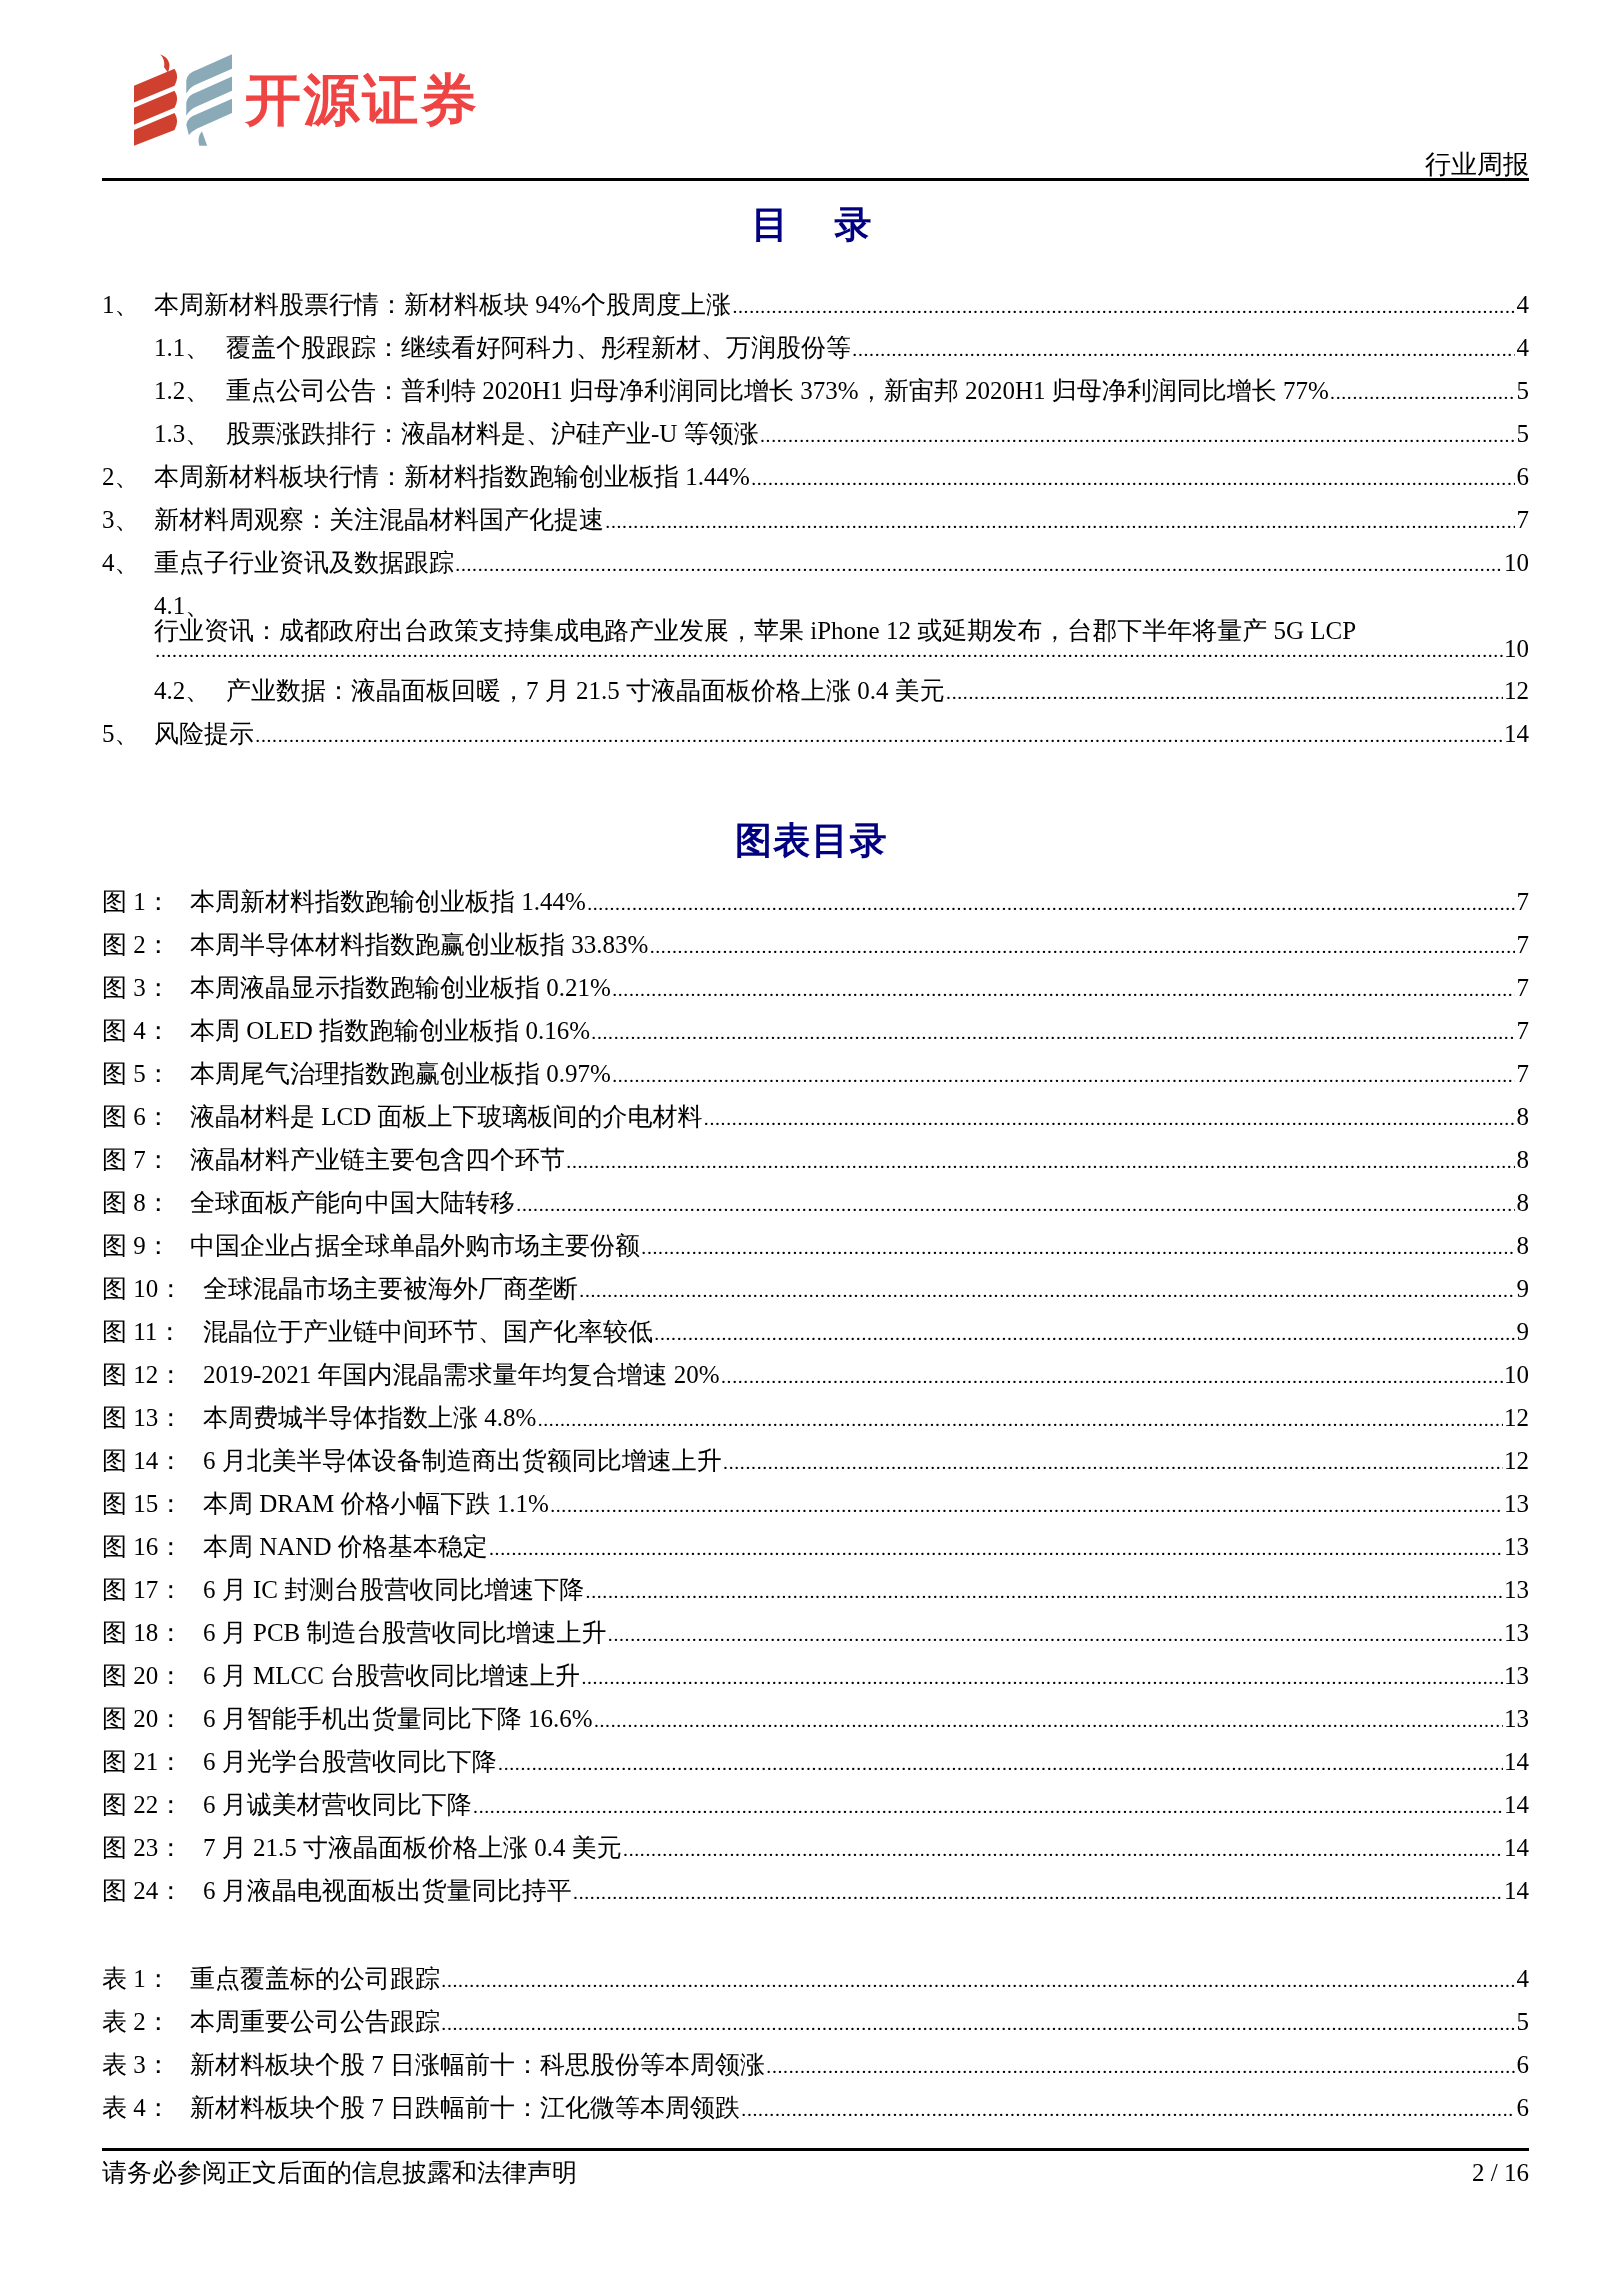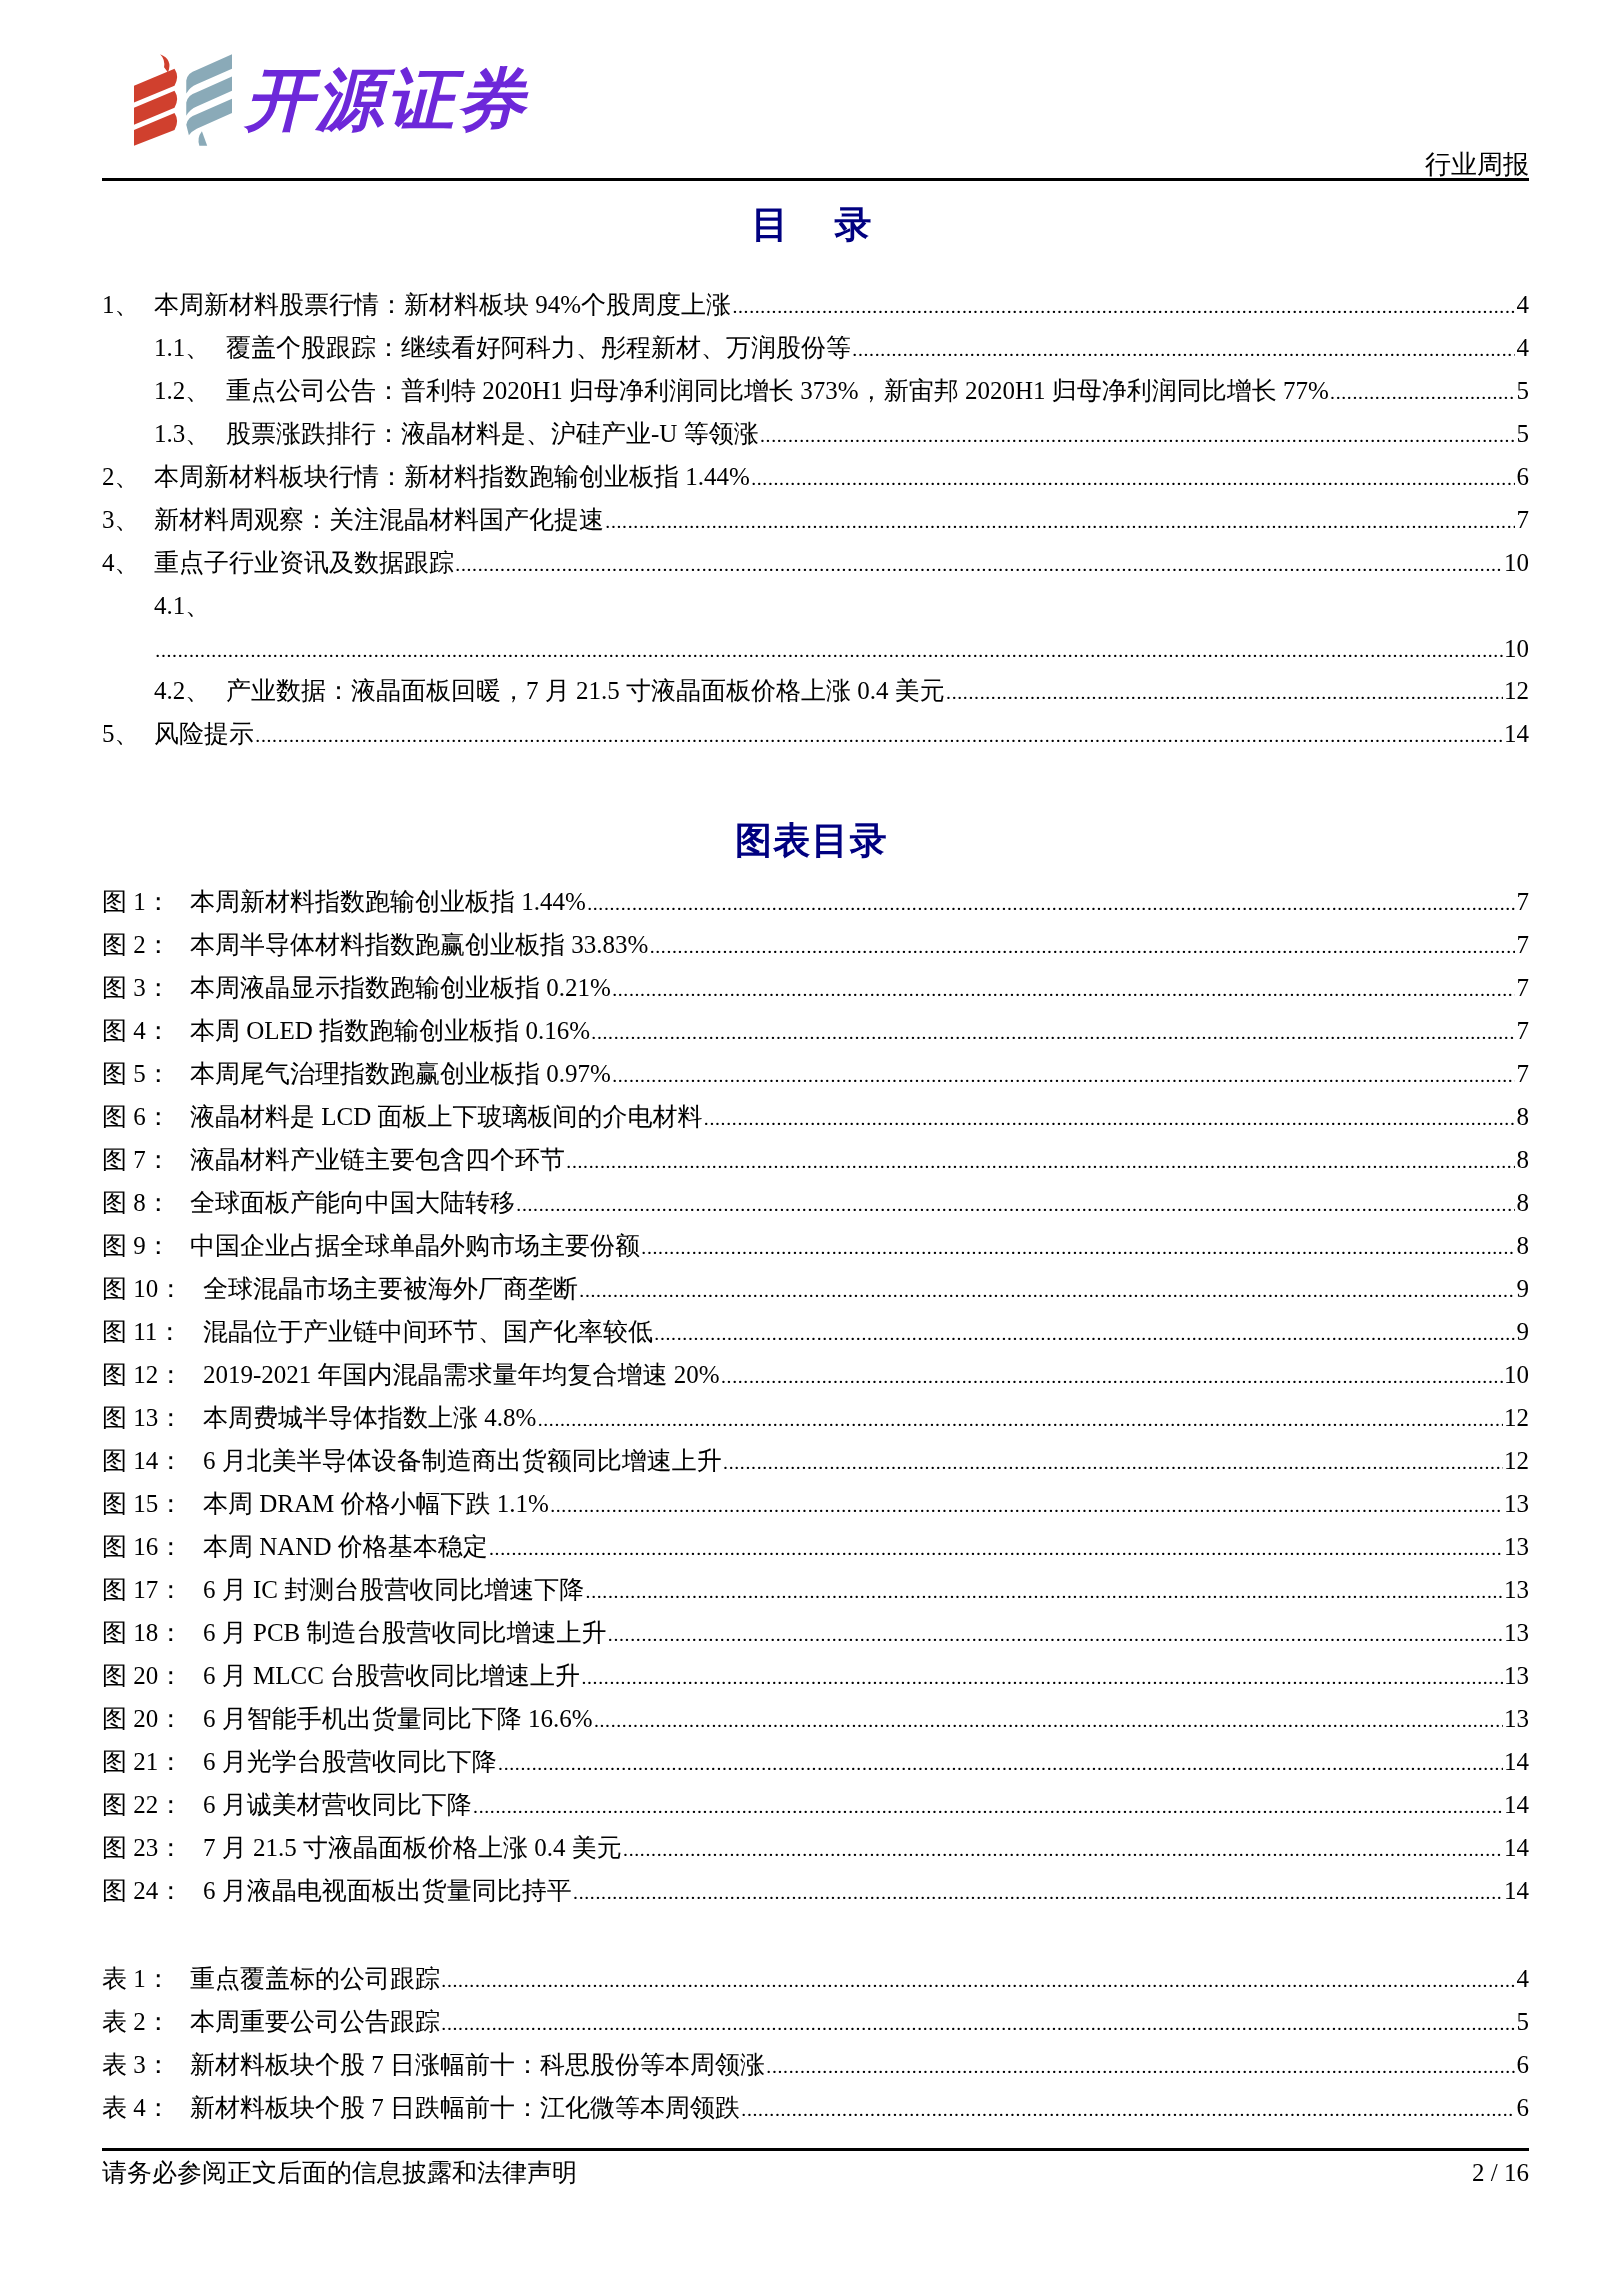--- a/index.html
+++ b/index.html
@@ -1,21 +1,21 @@
 <!DOCTYPE html>
 <html style="font-size:10.5px"><head>
 <meta charset="utf-8">
 <style>
   html, body { margin: 0; padding: 0; background: #ffffff; }
   body { width: 1623px; height: 2295px; position: relative; overflow: hidden;
          font-family: "Liberation Serif", "DejaVu Serif", serif; color: #000; }
   .logo { position: absolute; left: 134px; top: 51px; height: 98px; display: flex; align-items: center; }
   .logo svg { display: block; }
-  .logo-text { font-family: "DejaVu Sans", sans-serif; font-weight: bold; font-size: 68px; letter-spacing: 2.6px;
-               color: #6d28d9; margin-left: 13px; line-height: 1; font-style: italic; }
+  .logo-text { font-family: "DejaVu Sans", sans-serif; font-weight: bold; font-size: 56px; letter-spacing: 2.6px;
+               color: #ef4444; margin-left: 13px; line-height: 1; }
   .report-type { position: absolute; right: 94px; top: 152px; font-size: 26px; line-height: 1; }
   .rule-top { position: absolute; left: 102px; right: 94px; top: 178px; height: 3.3px; background: #000; }
   .section-title { position: absolute; left: 0; right: 0; text-align: center; color: #000080;
                    font-family: "DejaVu Serif", serif; font-weight: bold; font-size: 37px; line-height: 1; }
   .section-title.toc { top: 206px; letter-spacing: 46px; padding-left: 46px; }
   .section-title.figs { top: 822px; letter-spacing: 1.3px; }
   .entries { position: absolute; left: 102px; right: 94px; }
   .entry { position: relative; height: 43px; display: flex; align-items: baseline; font-size: 25px; line-height: 1; }
   .entry .num { flex: none; }
   .entry .label { flex: none; white-space: nowrap; }
@@ -99,20 +99,21 @@
     </div>
     <div class="entry lvl1">
       <span class="num">4、</span>
       <span class="label">重点子行业资讯及数据跟踪</span>
       <span class="dots"></span>
       <span class="page">10</span>
     </div>
     <div class="entry wrap">
       <div class="line1">
         <span class="num">4.1、</span>
+        <span class="label">行业资讯：成都政府出台政策支持集成电路产业发展，苹果 iPhone 12 或延期发布，台郡下半年将量产 5G LCP</span>
       </div>
       <div class="line2">
         <span class="dots"></span>
         <span class="page">10</span>
       </div>
     </div>
     <div class="entry lvl2">
       <span class="num">4.2、</span>
       <span class="label">产业数据：液晶面板回暖，7 月 21.5 寸液晶面板价格上涨 0.4 美元</span>
       <span class="dots"></span>

